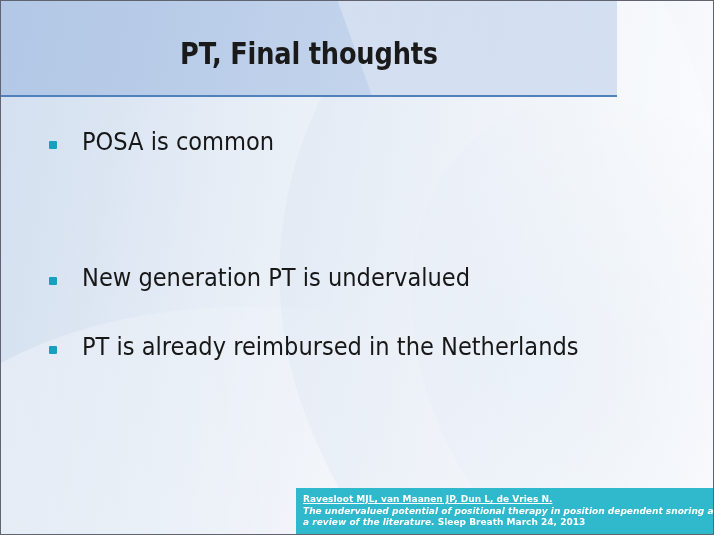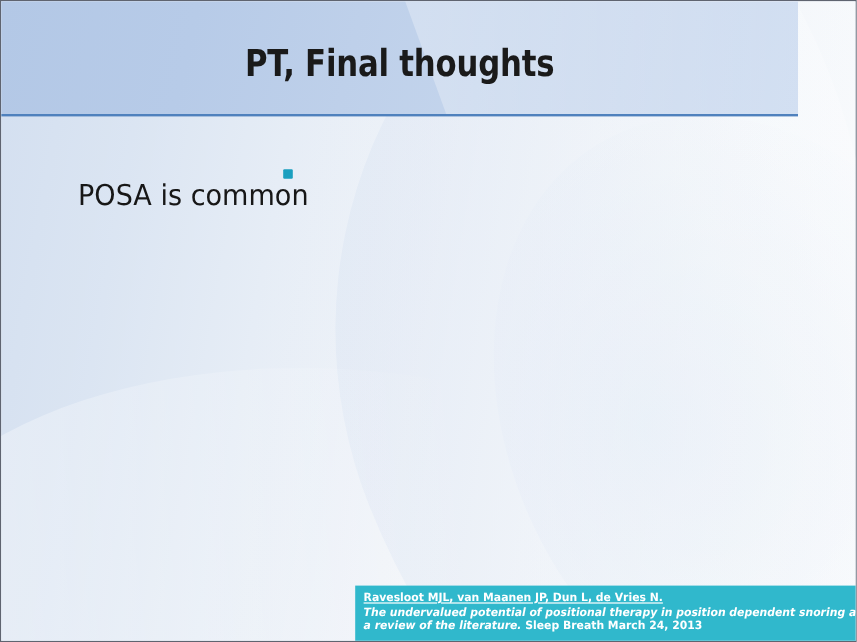--- a/index.html
+++ b/index.html
@@ -75,21 +75,21 @@
     border-radius: 50%;
     background: radial-gradient(ellipse at 30% 40%, rgba(222,232,244,0.60), rgba(255,255,255,0) 68%);
     transform: rotate(-30deg);
   }
 
   
   .header {
     position: absolute;
     left: 0;
     top: 0;
-    width: 664px;
+    width: 616px;
     height: 96px;
     background: linear-gradient(103deg,
         #b3c8e6 0%,
         #b7cbe8 24%,
         #bed0ea 44%,
         #c3d4ec 60%,
         #c9d8ee 78%,
         #cfddf1 100%);
     border-bottom: 2px solid #4f81bd;
     box-sizing: border-box;
@@ -123,23 +123,22 @@
   .body {
     position: absolute;
     left: 0;
     top: 99px;
     width: 714px;
     height: 436px;
   }
   .bullet-row {
     position: absolute;
     display: flex;
-    align-items: flex-end;
-    left: 64px;
-    flex-direction: column;
+    align-items: flex-start;
+    left: 48px;
   }
   .bullet-mark {
     width: 8px;
     height: 8px;
     background: #1a9fbf;
     flex: 0 0 auto;
     margin-top: 13px;
     margin-right: 25px;
     border-radius: 1px;
   }
@@ -211,21 +210,29 @@
   </div>
 
   <div class="body">
 
     <div class="bullet-row b0">
       <span class="bullet-mark"></span>
       <span class="bullet-text">POSA is common</span>
     </div>
 
 
-
+    <div class="bullet-row b2">
+      <span class="bullet-mark"></span>
+      <span class="bullet-text">New generation PT is undervalued</span>
+    </div>
+
+    <div class="bullet-row b3">
+      <span class="bullet-mark"></span>
+      <span class="bullet-text">PT is already reimbursed in the Netherlands</span>
+    </div>
 
 
   </div>
 
   <div class="citation">
     <div class="cit-line cit-authors">Ravesloot MJL, van Maanen JP, Dun L, de Vries N.</div>
     <div class="cit-line cit-italic">The undervalued  potential  of positional  therapy in position dependent  snoring and OSA -</div>
     <div class="cit-line"><span class="cit-italic">a review of the literature.</span><span class="cit-plain"> Sleep Breath March 24, 2013</span></div>
   </div>
 

